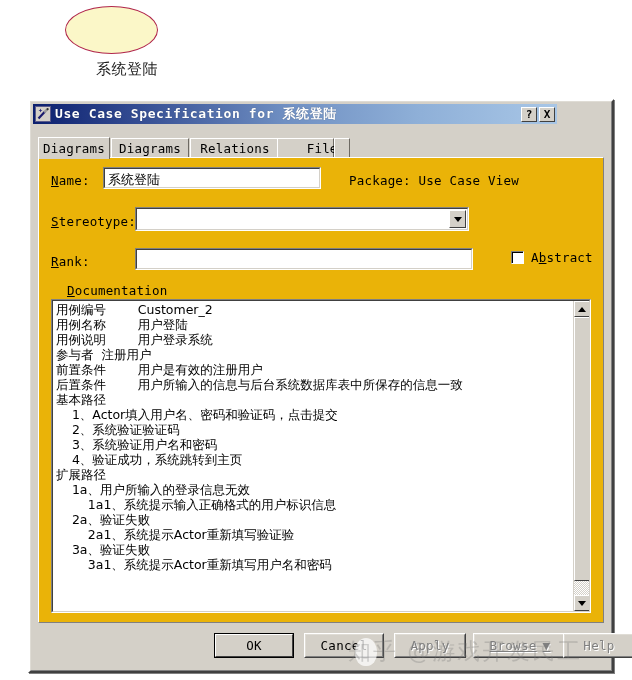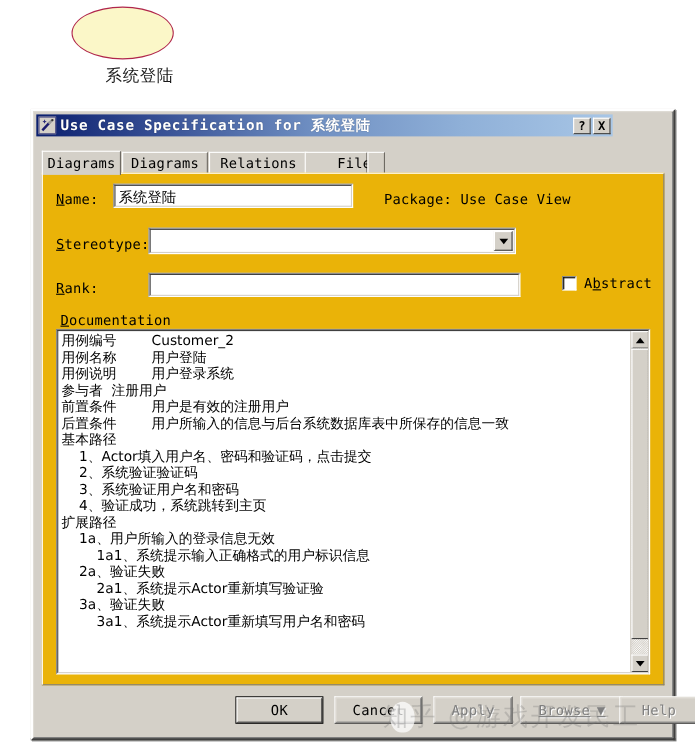--- a/index.html
+++ b/index.html
@@ -255,21 +255,21 @@
     border-left: 1px solid #000;
   }
   #abstract-label {
     position: static;
     margin-left: 7px;
     overflow: hidden;
     max-width: 72px;
   }
 
   
-  #doc-label { left: 16px; top: 125px; }
+  #doc-label { left: 28px; top: 125px; }
   #doc-box {
     left: 12px; top: 141px;
     width: 540px; height: 314px;
   }
   #doc-text {
     position: absolute;
     left: 3px; top: 1px;
     width: 505px;
     font-family: "DejaVu Sans", sans-serif;
     font-size: 12.5px;

